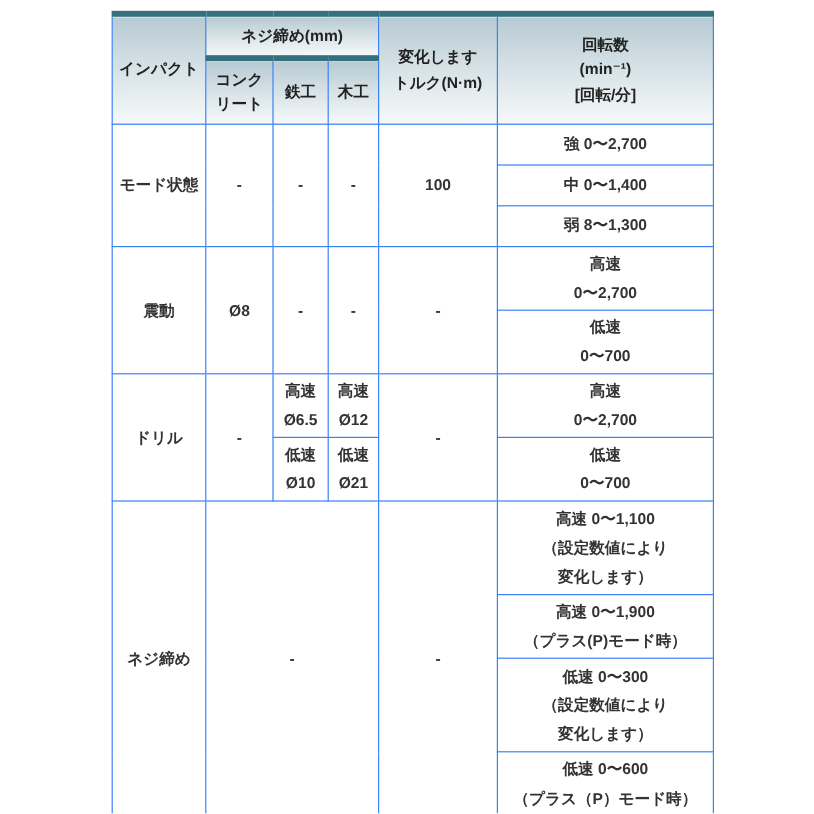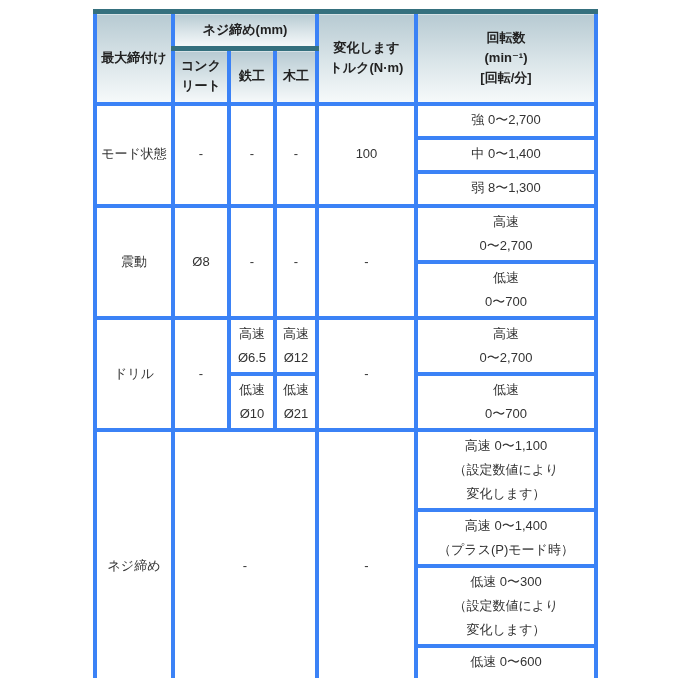--- a/index.html
+++ b/index.html
@@ -19,27 +19,28 @@
   table.spec-table {
     position: absolute;
     left: 93px;
     top: 9px;
     border-collapse: collapse;
     table-layout: fixed;
     background: #ffffff;
   }
   .spec-table th,
   .spec-table td {
-    border: 4px solid #3b82f6;
+    border: 1px solid #3b82f6;
     text-align: center;
     vertical-align: middle;
     white-space: pre-line;
     font-size: 13px;
     padding: 2px 4px;
     box-sizing: border-box;
+    font-weight: bold;
   }
   .spec-table th {
     border-top: 5px solid #35707e;
     background: linear-gradient(to bottom, #b7cad2 0%, #d9e4e8 52%, #f6f9fa 100%);
     font-weight: bold;
     color: #222222;
     line-height: 1.55;
   }
   .spec-table td {
     line-height: 1.85;
@@ -59,21 +60,21 @@
     <colgroup>
       <col style="width:78px">
       <col style="width:56px">
       <col style="width:46px">
       <col style="width:42px">
       <col style="width:99px">
       <col style="width:180px">
     </colgroup>
     <thead>
       <tr class="hr1">
-        <th rowspan="2">最大締付け</th>
+        <th rowspan="2">インパクト</th>
         <th colspan="3">ネジ締め(mm)</th>
         <th rowspan="2">変化します
 トルク(N·m)</th>
         <th rowspan="2">回転数
 (min⁻¹)
 [回転/分]</th>
       </tr>
       <tr class="hr2">
         <th>コンク
 リート</th>
@@ -134,21 +135,21 @@
 
       <tr class="r78">
         <td rowspan="4">ネジ締め</td>
         <td rowspan="4" colspan="3">-</td>
         <td rowspan="4">-</td>
         <td>高速 0〜1,100
 （設定数値により
 変化します）</td>
       </tr>
       <tr class="r52">
-        <td>高速 0〜1,400
+        <td>高速 0〜1,900
 （プラス(P)モード時）</td>
       </tr>
       <tr class="r78">
         <td>低速 0〜300
 （設定数値により
 変化します）</td>
       </tr>
       <tr class="r52">
         <td>低速 0〜600
 （プラス（P）モード時）</td>

